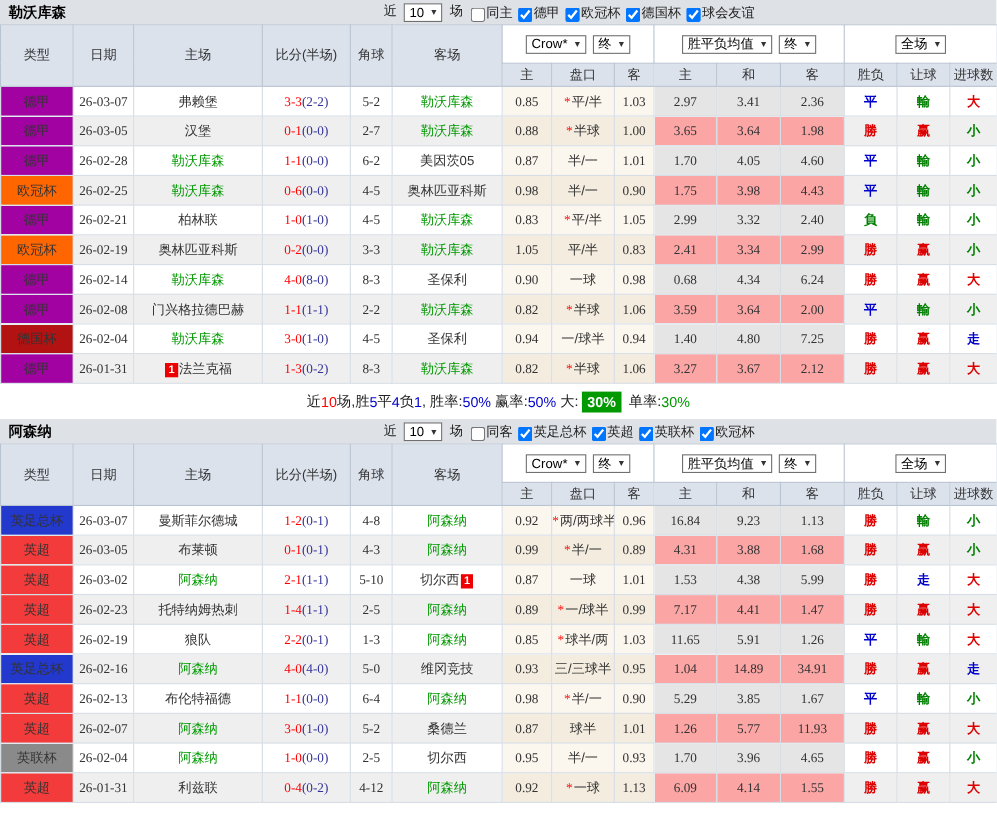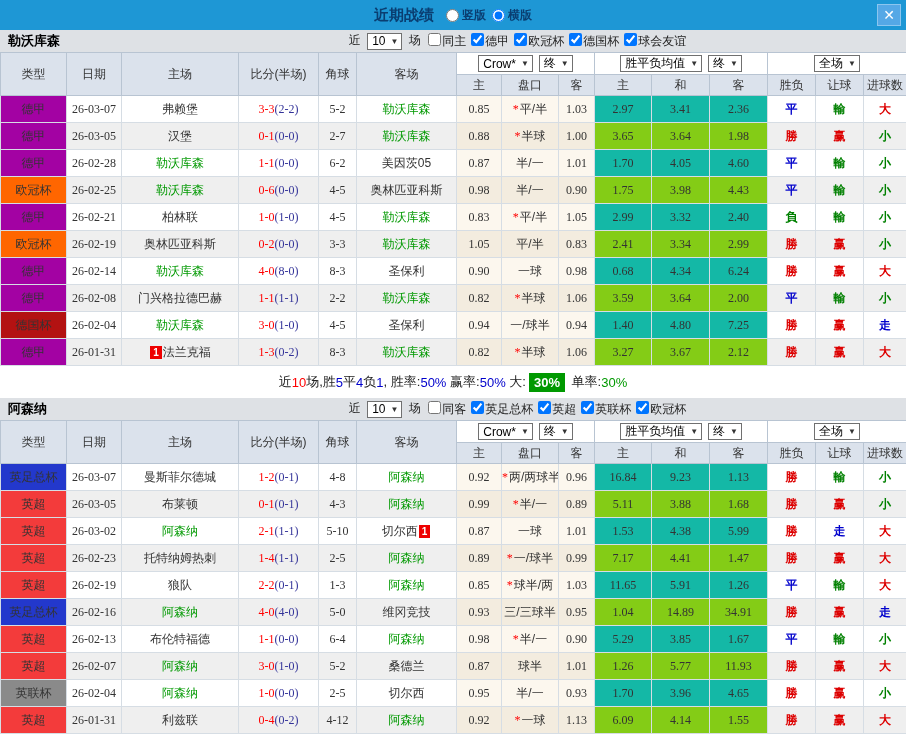--- a/index.html
+++ b/index.html
@@ -13,70 +13,56 @@
   .rlab { display:inline-flex; align-items:center; margin-left:6px; color:#0a3e71; font-weight:bold; font-size:12px; cursor:pointer; }
   .rlab input { margin:0 3px 0 0; width:13px; height:13px; }
   .close { position:absolute; right:5px; top:4px; width:24px; height:22px; background:#55a8e6; border:1px solid #8cc6ef;
            color:#fff; font-size:14px; font-weight:bold; line-height:20px; text-align:center; cursor:pointer; }
 
   
   .sec-head { height:22px; background:#dee1e5; display:flex; align-items:center; position:relative; font-size:12px; color:#222; }
   .team-name { font-weight:bold; font-size:13px; margin-left:8px; position:relative; z-index:2; color:#000; }
   .filters { position:absolute; left:130px; right:0; text-align:center; white-space:nowrap; z-index:1; }
   .f-lab { font-size:12px; }
-  .cb { display:inline-flex; align-items:flex-start; margin:0 1px 0 4px; cursor:pointer; vertical-align:middle; }
+  .cb { display:inline-flex; align-items:flex-end; margin:0 1px 0 4px; cursor:pointer; vertical-align:middle; }
   .cb input { width:13px; height:13px; margin:0; }
   .cb-lab { margin-left:1px; font-size:12px; }
 
   
   .sel { display:inline-flex; align-items:center; border:1px solid #707070; background:#fff; height:17px;
          padding:0 3px 0 4px; font-size:12px; vertical-align:middle; margin:0 3px; cursor:pointer; color:#000; }
   .sel-arrow { font-size:8px; margin-left:5px; color:#333; }
 
   
   table.grid { border-collapse:collapse; table-layout:fixed; width:906px; }
   .grid th { background:#dbe2ec; border:1px solid #b8c4d2; font-weight:normal; color:#333; font-size:12px; height:21px; padding:0; text-align:center; overflow:hidden; }
-  .grid .th-grp { background:#ffffff; height:22px;margin-left:36px; }
+  .grid .th-grp { background:#ffffff; height:35px;margin-left:36px; }
   .grid td { border:1px solid #d6dde4; height:27px; padding:0; text-align:center; font-size:12px; color:#333; overflow:hidden; white-space:nowrap; }
   .c-type { color:#fff; }
   .num { font-family:"Liberation Serif","DejaVu Serif",serif; font-size:13px; }
   .c-plain { background:#fff; }   .alt .c-plain { background:#efefef; }
   .c-crow  { background:#fcf7ee; } .alt .c-crow { background:#f3ecdf; }
-  .c-avg   { background:#14b8a6; } .alt .c-avg  { background:#84cc16;text-align:center; }
+  .c-avg   { background:#e5e5e5; } .alt .c-avg  { background:#fca5a5;text-align:center; }
   .c-res   { background:#fff; font-weight:bold; } .alt .c-res { background:#efefef; }
   .tname { cursor:pointer; }
   .green { color:#009900; }
   .ft { color:#ff0000; } .ht { color:#333399; }
   .star { color:#ff0000; margin-right:1px; font-family:"Liberation Serif",serif; }
   .rc { background:#ee0000; color:#fff; font-size:10px; font-weight:bold; padding:0 3px; margin:0 1px; display:inline-block; line-height:13px; }
 
   
   .summary { height:32px; display:flex; align-items:center; justify-content:center; font-size:13px; background:#fff; }
   .summary span { white-space:pre; }
   .sum-k { color:#222; } .sum-r { color:#ff0000; } .sum-b { color:#0000cc; } .sum-g { color:#009900; }
   .sum-badge { background:#009900; color:#fff; font-weight:bold; padding:2px 5px; margin:0 3px; }
 </style>
 </head>
 <body>
 
 <div class="window">
-  <div class="topbar">
-    <span class="title">近期战绩</span>
-    <span class="radio-group">
-        <label class="rlab">
-          <input type="radio" name="layout" style="">
-          <span class="rlab-t">竖版</span>
-        </label>
-        <label class="rlab">
-          <input type="radio" name="layout" checked="" style="">
-          <span class="rlab-t">横版</span>
-        </label>
-      </span>
-    <div class="close">✕</div>
-  </div>
   <div id="sections">
       <div class="sec-head">
         <span class="team-name">勒沃库森</span>
         <div class="filters"><span class="f-lab">近 </span><span class="sel">
             <span class="sel-val">10</span>
             <span class="sel-arrow">▼</span>
           </span><span class="f-lab"> 场 </span><label class="cb">
             <input type="checkbox" style="">
             <span class="cb-lab">同主</span>
           </label><label class="cb">
@@ -441,21 +427,21 @@
           <tr class="alt">
             <td class="c-type" style="background: rgb(243, 59, 59);">英超</td>
             <td class="c-plain num">26-03-05</td>
             <td class="c-plain team"><span class="tname">布莱顿</span></td>
             <td class="c-plain num"><span class="ft">0-1</span><span class="ht">(0-1)</span></td>
             <td class="c-plain num">4-3</td>
             <td class="c-plain team"><span class="tname green">阿森纳</span></td>
             <td class="c-crow num">0.99</td>
             <td class="c-crow"><span class="star">*</span><span>半/一</span></td>
             <td class="c-crow num">0.89</td>
-            <td class="c-avg num">5.11</td>
+            <td class="c-avg num">4.31</td>
             <td class="c-avg num">3.88</td>
             <td class="c-avg num">1.68</td>
             <td class="c-res" style="color: rgb(221, 0, 0);">勝</td>
             <td class="c-res" style="color: rgb(221, 0, 0);">赢</td>
             <td class="c-res" style="color: rgb(0, 128, 0);">小</td>
           </tr>
           <tr>
             <td class="c-type" style="background: rgb(243, 59, 59);">英超</td>
             <td class="c-plain num">26-03-02</td>
             <td class="c-plain team"><span class="tname green">阿森纳</span></td>

